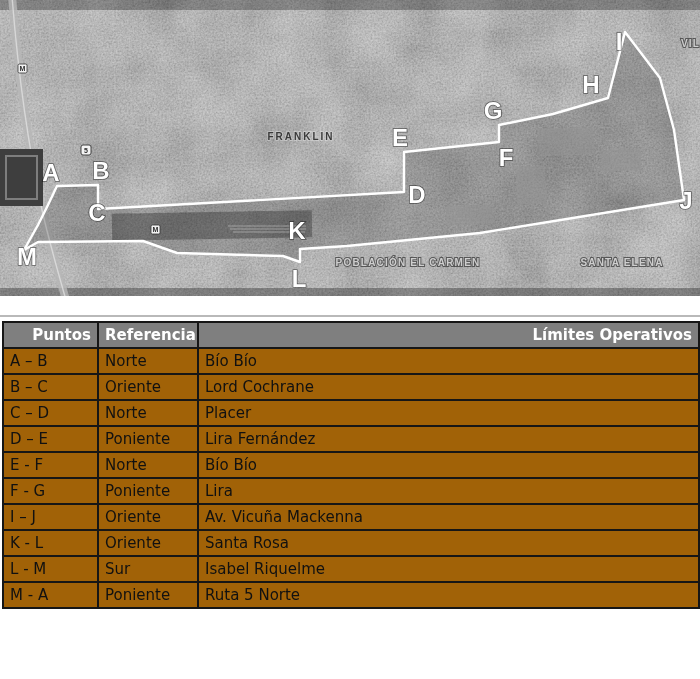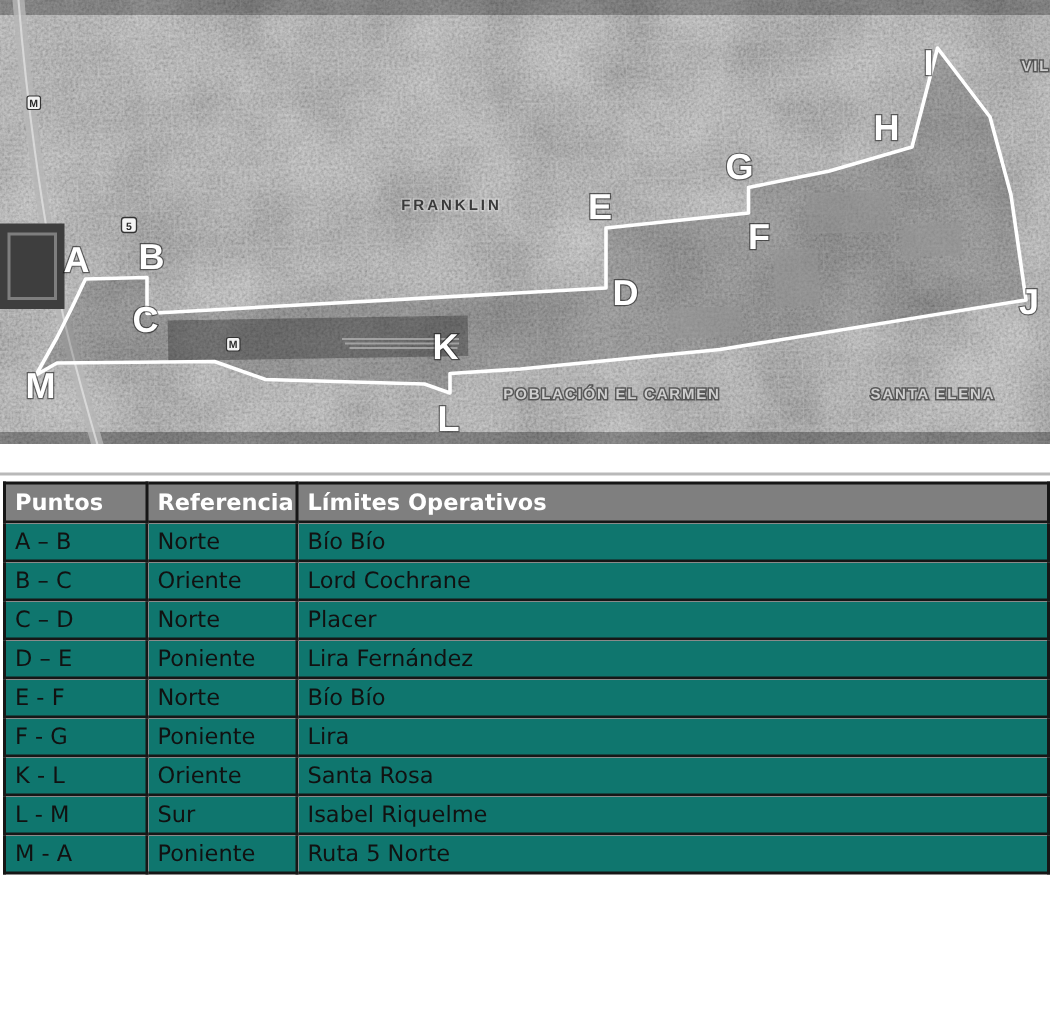--- a/index.html
+++ b/index.html
@@ -13,26 +13,26 @@
   .rule-top{height:2px;background:#b9b9b9;margin-top:19px;}
 
   table.limits{
     border-collapse:collapse;
     margin:4px 0 0 2px;
     width:696px;
     table-layout:fixed;
   }
   table.limits th{
     background:#7f7f7f;color:#ffffff;
-    font-size:15px;font-weight:bold;text-align:left;
+    font-size:15px;font-weight:bold;text-align:right;
     padding:2px 6px;height:20px;
     border:2px solid #161616;
   }
   table.limits td{
-    background:#0f766e;color:#111111;
+    background:#a16207;color:#111111;
     font-size:15px;text-align:left;
     padding:1px 6px;height:22px;line-height:21px;
     border:2px solid #161616;
     white-space:nowrap;overflow:hidden;margin-top:16px;
   }
   .col-puntos{width:95px;}
   .col-ref{width:100px;}
   .col-lim{width:501px;}
 
   
@@ -193,20 +193,25 @@
       <td>E - F</td>
       <td>Norte</td>
       <td>Bío Bío</td>
     </tr>
     <tr>
       <td>F - G</td>
       <td>Poniente</td>
       <td>Lira</td>
     </tr>
     <tr>
+      <td>I – J</td>
+      <td>Oriente</td>
+      <td>Av. Vicuña Mackenna</td>
+    </tr>
+    <tr>
       <td>K - L</td>
       <td>Oriente</td>
       <td>Santa Rosa</td>
     </tr>
     <tr>
       <td>L - M</td>
       <td>Sur</td>
       <td>Isabel Riquelme</td>
     </tr>
     <tr>

